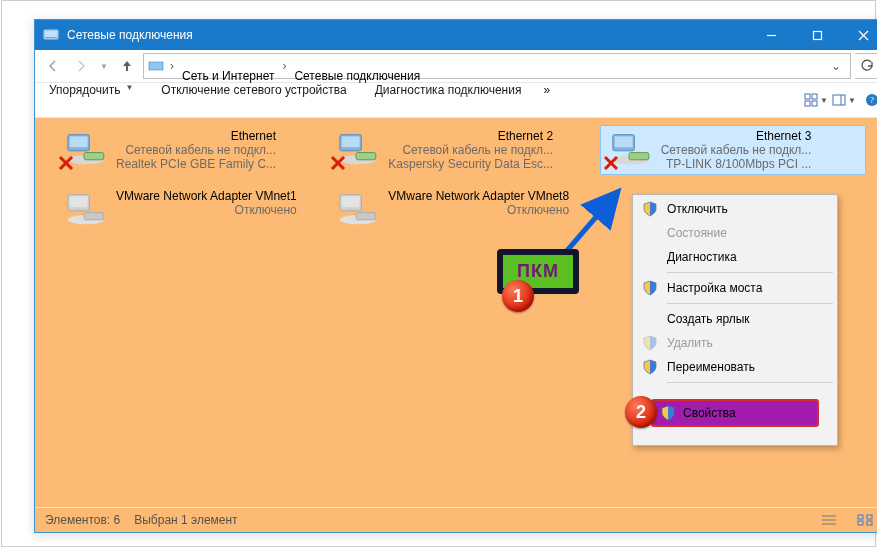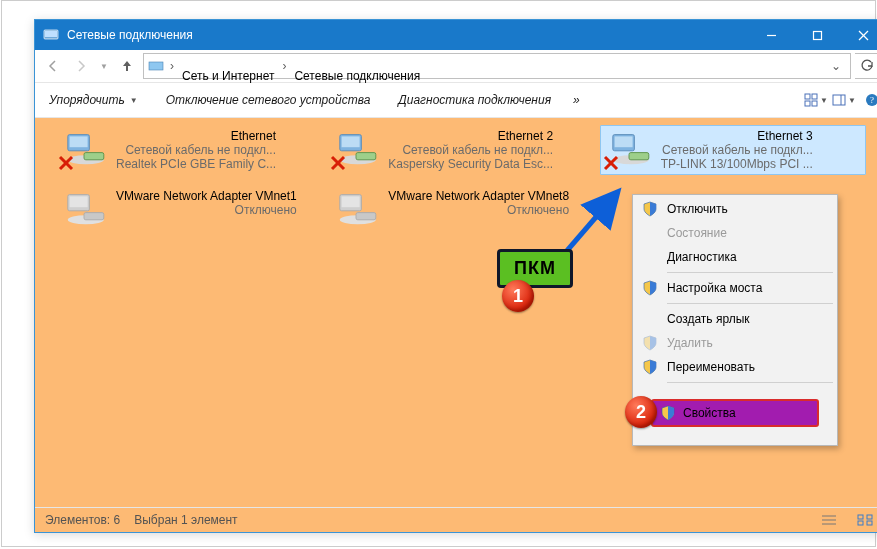--- a/index.html
+++ b/index.html
@@ -19,21 +19,21 @@
   .nav-arrow.enabled{color:#606060;}
   .address-box{flex:1;height:24px;border:1px solid #c0c0c0;display:flex;align-items:center;padding:0 4px;gap:4px;background:#fff;}
   .address-box .ico{width:16px;height:16px;}
   .crumb-sep{color:#606060;padding:0 2px;}
   .crumb{color:#000;padding:0 2px;margin-top:19px;}
   .addr-dd{width:20px;color:#606060;text-align:center;}
   .addr-refresh{width:24px;height:24px;border:1px solid #c0c0c0;border-left:none;display:flex;align-items:center;justify-content:center;color:#505050;}
   .searchbox{width:210px;height:24px;border:1px solid #c0c0c0;display:flex;align-items:center;padding:0 6px;color:#888;gap:6px;}
   
   .toolbar{height:34px;border-bottom:1px solid #e6e6e6;display:flex;align-items:center;background:#fff;}
-  .tool{padding:0 14px;height:34px;display:flex;align-items:center;gap:5px;color:#1a1a1a;font-style:italic;}
+  .tool{padding:0 14px;height:34px;display:flex;gap:5px;color:#1a1a1a;}
   .tool .dd{font-size:8px;color:#555;}
   .spacer{flex:1;}
   .ticon{width:28px;height:28px;display:flex;align-items:center;justify-content:center;color:#555;}
   .ticon .dd{font-size:8px;margin-left:2px;}
   
   .content{position:absolute;top:97px;left:0;right:0;bottom:24px;padding:8px 20px;box-sizing:border-box;}
   .grid{display:grid;grid-template-columns:repeat(3,1fr);gap:10px 6px;}
   .item{display:flex;align-items:flex-start;padding:3px 4px;border:1px solid transparent;border-radius:1px;gap:8px;}
   .item.selected{background:#cde8ff;border-color:#8fc6f0;}
   .net-icon{width:48px;height:40px;position:relative;flex:0 0 48px;}
@@ -49,21 +49,21 @@
   .status .spacer{flex:1;}
   .view-btn{width:22px;height:18px;display:flex;align-items:center;justify-content:center;}
   
   .ctxmenu{position:absolute;left:630px;top:193px;width:206px;background:#f2f2f2;border:1px solid #b8b8b8;box-shadow:2px 3px 6px rgba(0,0,0,0.25);padding:2px;box-sizing:border-box;}
   .mitem{height:24px;display:flex;align-items:center;padding-left:32px;position:relative;color:#000;}
   .mitem.disabled{color:#9a9a9a;}
   .mitem.hl{background:#a21caf;border:2px solid #d92c2c;border-radius:3px;margin:16px;height:24px;padding-left:30px;}
   .msep{height:1px;background:#d0d0d0;margin:3px 2px 3px 32px;}
   .shield{position:absolute;left:7px;top:4px;width:16px;height:16px;}
   
-  .hint{position:absolute;left:495px;top:248px;background:#5bbf22;border:3px solid #0f172a;border-radius:4px;color:#000000;font-weight:bold;font-size:18px;padding:6px 14px;letter-spacing:1px;text-align:center;}
+  .hint{position:absolute;left:495px;top:248px;background:#5bbf22;border:6px solid #0f172a;border-radius:4px;color:#701a75;font-weight:bold;font-size:18px;padding:6px 14px;letter-spacing:1px;text-align:center;}
   .arrow{position:absolute;left:553px;top:182px;width:80px;height:80px;pointer-events:none;}
   .badge{position:absolute;width:32px;height:32px;border-radius:50%;display:flex;align-items:center;justify-content:center;font-size:18px;font-weight:bold;color:#fff;}
   .badge .ring{position:absolute;inset:0;border-radius:50%;background:radial-gradient(circle at 35% 30%,#ff7a5a,#d81e06 70%);box-shadow:inset -2px -2px 4px rgba(0,0,0,0.3),0 1px 2px rgba(0,0,0,0.4);}
   .badge span{position:relative;z-index:1;}
   .badge1{left:500px;top:279px;}
   .badge2{left:623px;top:395px;}
 </style>
 </head>
 <body>
 
@@ -217,21 +217,21 @@
                 <rect x="24" y="24" width="22" height="8" rx="2" fill="#9dcf8a" stroke="#5a9148"></rect>
               </svg>
           <svg class="overlay-x" viewBox="0 0 16 16">
                 <line x1="2" y1="2" x2="14" y2="14" stroke="#d81e06" stroke-width="3"></line>
                 <line x1="14" y1="2" x2="2" y2="14" stroke="#d81e06" stroke-width="3"></line>
               </svg>
         </div>
         <div class="item-text">
           <span class="nm">Ethernet 3</span>
           <span class="st">Сетевой кабель не подкл...</span>
-          <span class="dv">TP-LINK 13/100Mbps PCI ...</span>
+          <span class="dv">TP-LINK 8/100Mbps PCI ...</span>
         </div>
       </div>
 
       <div class="item">
         <div class="net-icon">
           <svg class="base" viewBox="0 0 48 40">
                 <rect x="6" y="4" width="24" height="18" rx="2" fill="#cfcfcf" stroke="#aaa"></rect>
                 <rect x="8" y="6" width="20" height="12" fill="#e4e4e4"></rect>
                 <ellipse cx="26" cy="32" rx="20" ry="5" fill="#e0e0e0"></ellipse>
                 <rect x="24" y="24" width="22" height="8" rx="2" fill="#c8c8c8" stroke="#aaa"></rect>

